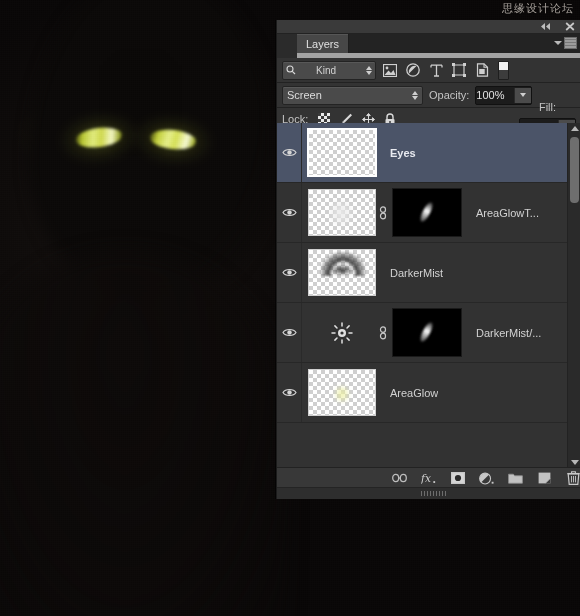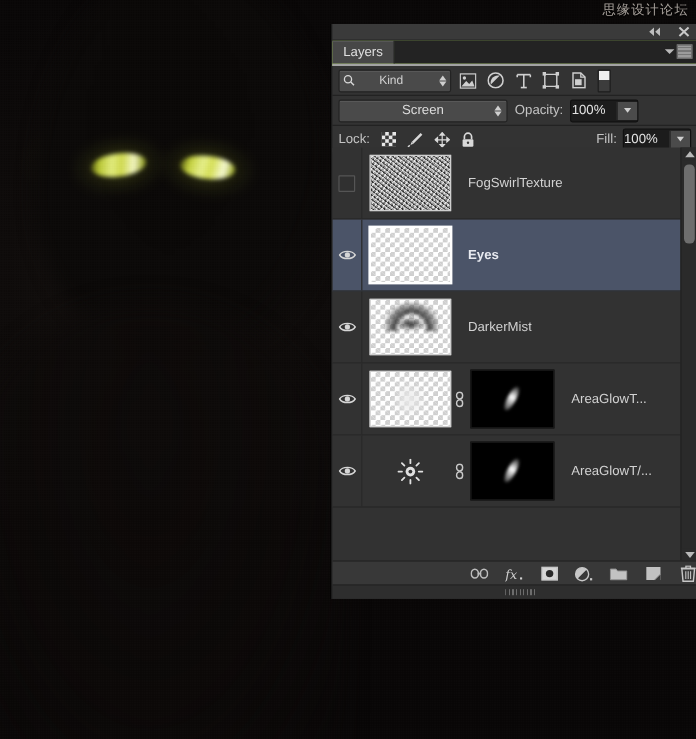--- a/index.html
+++ b/index.html
@@ -87,23 +87,23 @@
     display:flex;align-items:center;justify-content:flex-end;
     padding-right:4px;gap:10px;
   }
   .topbar-btn{
     width:14px;height:11px;display:flex;align-items:center;justify-content:center;
     color:#b4b4b4;font-size:9px;line-height:1;cursor:pointer;
   }
   .topbar-btn svg{display:block;}
 
   .tabstrip{
-    height:19px;background:#bef264;
-    border-bottom:2px solid #a3a3a3;
-    display:flex;align-items:stretch;position:relative;
+    height:19px;background:#f9a8d4;
+    border-bottom:5px solid #a3a3a3;
+    display:flex;align-items:stretch;position:relative;margin-left:20px;
   }
   .tab{
     padding:0 9px;display:flex;align-items:center;
     background:#474747;color:#e0e0e0;font-size:11px;
     border-right:1px solid #1e1e1e;
     box-shadow:inset 0 1px 0 #565656;
   }
   .tabstrip .filler{flex:1;background:#232323;}
   .tab-menu{
     position:absolute;right:4px;top:3px;display:flex;align-items:center;gap:2px;
@@ -148,21 +148,21 @@
 
   .blendbar{
     height:24px;background:#333333;border-bottom:1px solid #222;
     display:flex;align-items:center;padding:0 5px;gap:6px;
   }
   .blend-select{
     width:131px;height:17px;background:#4a4a4a;border:1px solid #232323;border-radius:2px;
     display:flex;align-items:center;padding:0 4px;
     box-shadow:inset 0 1px 0 rgba(255,255,255,.08);
   }
-  .blend-select .lbl{flex:1;font-size:11px;color:#dcdcdc;margin-left:48px;}
+  .blend-select .lbl{flex:1;font-size:11px;color:#dcdcdc;}
   .fieldlabel{font-size:11px;color:#c4c4c4;}
   .numfield{
     height:17px;background:#1c1c1c;border:1px solid #111;border-radius:2px;
     display:flex;align-items:center;
   }
   .numfield .val{
     width:38px;font-size:11px;color:#e2e2e2;
   }
   .numfield .drop{
     width:16px;height:15px;background:#4b4b4b;border-left:1px solid #2a2a2a;
@@ -172,21 +172,21 @@
     width:0;height:0;border-left:3px solid transparent;border-right:3px solid transparent;
     border-top:4px solid #d0d0d0;
   }
 
   .lockbar{
     height:22px;background:#333333;border-bottom:1px solid #222;
     display:flex;align-items:center;padding:0 5px;gap:6px;
   }
   .lockicons{display:flex;align-items:center;gap:8px;margin-left:3px;}
   .lockicons span{width:14px;height:14px;display:flex;align-items:center;justify-content:center;}
-  .lockbar .right{margin-left:auto;display:flex;align-items:center;gap:5px;}
+  .lockbar .right{margin-left:auto;display:flex;align-items:center;gap:5px;flex-direction:column;}
 
   
   .layerlist{
     position:absolute;left:0;top:103px;width:304px;height:345px;
     background:#323232;overflow:hidden;
   }
   .layerrow{
     position:relative;height:59px;display:flex;align-items:center;
     border-bottom:1px solid #272727;background:#323232;
   }
@@ -447,27 +447,20 @@
           <span class="val">100%</span>
           <span class="drop">
               <i></i>
             </span>
         </div>
       </div>
     </div>
 
     <div class="layerlist">
 
-      <div class="layerrow">
-        <div class="eyecol">
-          <span class="eyebox"></span>
-        </div>
-        <div class="thumb noise"></div>
-        <div class="lname">FogSwirlTexture</div>
-      </div>
 
       <div class="layerrow selected">
         <div class="eyecol">
           <span class="eyeicon">
             <svg width="15" height="11" viewBox="0 0 15 11">
               <path d="M1,5.5 C3.5,1.5 11.5,1.5 14,5.5 C11.5,9.5 3.5,9.5 1,5.5 Z" fill="none" stroke="#d6d6d6" stroke-width="1.2"></path>
               <circle cx="7.5" cy="5.5" r="2.2" fill="#d6d6d6"></circle>
             </svg>
           </span>
         </div>
@@ -478,48 +471,48 @@
       <div class="layerrow">
         <div class="eyecol">
           <span class="eyeicon">
             <svg width="15" height="11" viewBox="0 0 15 11">
               <path d="M1,5.5 C3.5,1.5 11.5,1.5 14,5.5 C11.5,9.5 3.5,9.5 1,5.5 Z" fill="none" stroke="#d6d6d6" stroke-width="1.2"></path>
               <circle cx="7.5" cy="5.5" r="2.2" fill="#d6d6d6"></circle>
             </svg>
           </span>
         </div>
         <div class="thumb">
-          <span class="mist"></span>
-          <span class="mist2"></span>
-        </div>
-        <div class="lname">DarkerMist</div>
+          <span class="softblob"></span>
+        </div>
+        <div class="linkicon">
+          <svg width="10" height="14" viewBox="0 0 10 14">
+            <rect x="2.5" y="0.8" width="5" height="5.6" rx="2.6" stroke="#c9c9c9" stroke-width="1.2" fill="none"></rect>
+            <rect x="2.5" y="7.2" width="5" height="5.6" rx="2.6" stroke="#c9c9c9" stroke-width="1.2" fill="none"></rect>
+          </svg>
+        </div>
+        <div class="maskthumb">
+          <span class="maskstroke"></span>
+        </div>
+        <div class="lname">AreaGlowT...</div>
       </div>
 
       <div class="layerrow">
         <div class="eyecol">
           <span class="eyeicon">
             <svg width="15" height="11" viewBox="0 0 15 11">
               <path d="M1,5.5 C3.5,1.5 11.5,1.5 14,5.5 C11.5,9.5 3.5,9.5 1,5.5 Z" fill="none" stroke="#d6d6d6" stroke-width="1.2"></path>
               <circle cx="7.5" cy="5.5" r="2.2" fill="#d6d6d6"></circle>
             </svg>
           </span>
         </div>
         <div class="thumb">
-          <span class="softblob"></span>
-        </div>
-        <div class="linkicon">
-          <svg width="10" height="14" viewBox="0 0 10 14">
-            <rect x="2.5" y="0.8" width="5" height="5.6" rx="2.6" stroke="#c9c9c9" stroke-width="1.2" fill="none"></rect>
-            <rect x="2.5" y="7.2" width="5" height="5.6" rx="2.6" stroke="#c9c9c9" stroke-width="1.2" fill="none"></rect>
-          </svg>
-        </div>
-        <div class="maskthumb">
-          <span class="maskstroke"></span>
-        </div>
-        <div class="lname">AreaGlowT...</div>
+          <span class="mist"></span>
+          <span class="mist2"></span>
+        </div>
+        <div class="lname">DarkerMist</div>
       </div>
 
       <div class="layerrow">
         <div class="eyecol">
           <span class="eyeicon">
             <svg width="15" height="11" viewBox="0 0 15 11">
               <path d="M1,5.5 C3.5,1.5 11.5,1.5 14,5.5 C11.5,9.5 3.5,9.5 1,5.5 Z" fill="none" stroke="#d6d6d6" stroke-width="1.2"></path>
               <circle cx="7.5" cy="5.5" r="2.2" fill="#d6d6d6"></circle>
             </svg>
           </span>
@@ -542,23 +535,37 @@
         </div>
         <div class="linkicon">
           <svg width="10" height="14" viewBox="0 0 10 14">
             <rect x="2.5" y="0.8" width="5" height="5.6" rx="2.6" stroke="#c9c9c9" stroke-width="1.2" fill="none"></rect>
             <rect x="2.5" y="7.2" width="5" height="5.6" rx="2.6" stroke="#c9c9c9" stroke-width="1.2" fill="none"></rect>
           </svg>
         </div>
         <div class="maskthumb">
           <span class="maskstroke"></span>
         </div>
-        <div class="lname">AreaGlowT/...</div>
-      </div>
-
+        <div class="lname">DarkerMist/...</div>
+      </div>
+
+      <div class="layerrow">
+        <div class="eyecol">
+          <span class="eyeicon">
+            <svg width="15" height="11" viewBox="0 0 15 11">
+              <path d="M1,5.5 C3.5,1.5 11.5,1.5 14,5.5 C11.5,9.5 3.5,9.5 1,5.5 Z" fill="none" stroke="#d6d6d6" stroke-width="1.2"></path>
+              <circle cx="7.5" cy="5.5" r="2.2" fill="#d6d6d6"></circle>
+            </svg>
+          </span>
+        </div>
+        <div class="thumb">
+          <span class="glowdot"></span>
+        </div>
+        <div class="lname">AreaGlow</div>
+      </div>
 
     </div>
 
     <div class="vscroll">
       <div class="arrow-up">
           <i></i>
         </div>
       <div class="thumbbar"></div>
       <div class="arrow-dn">
           <i></i>

